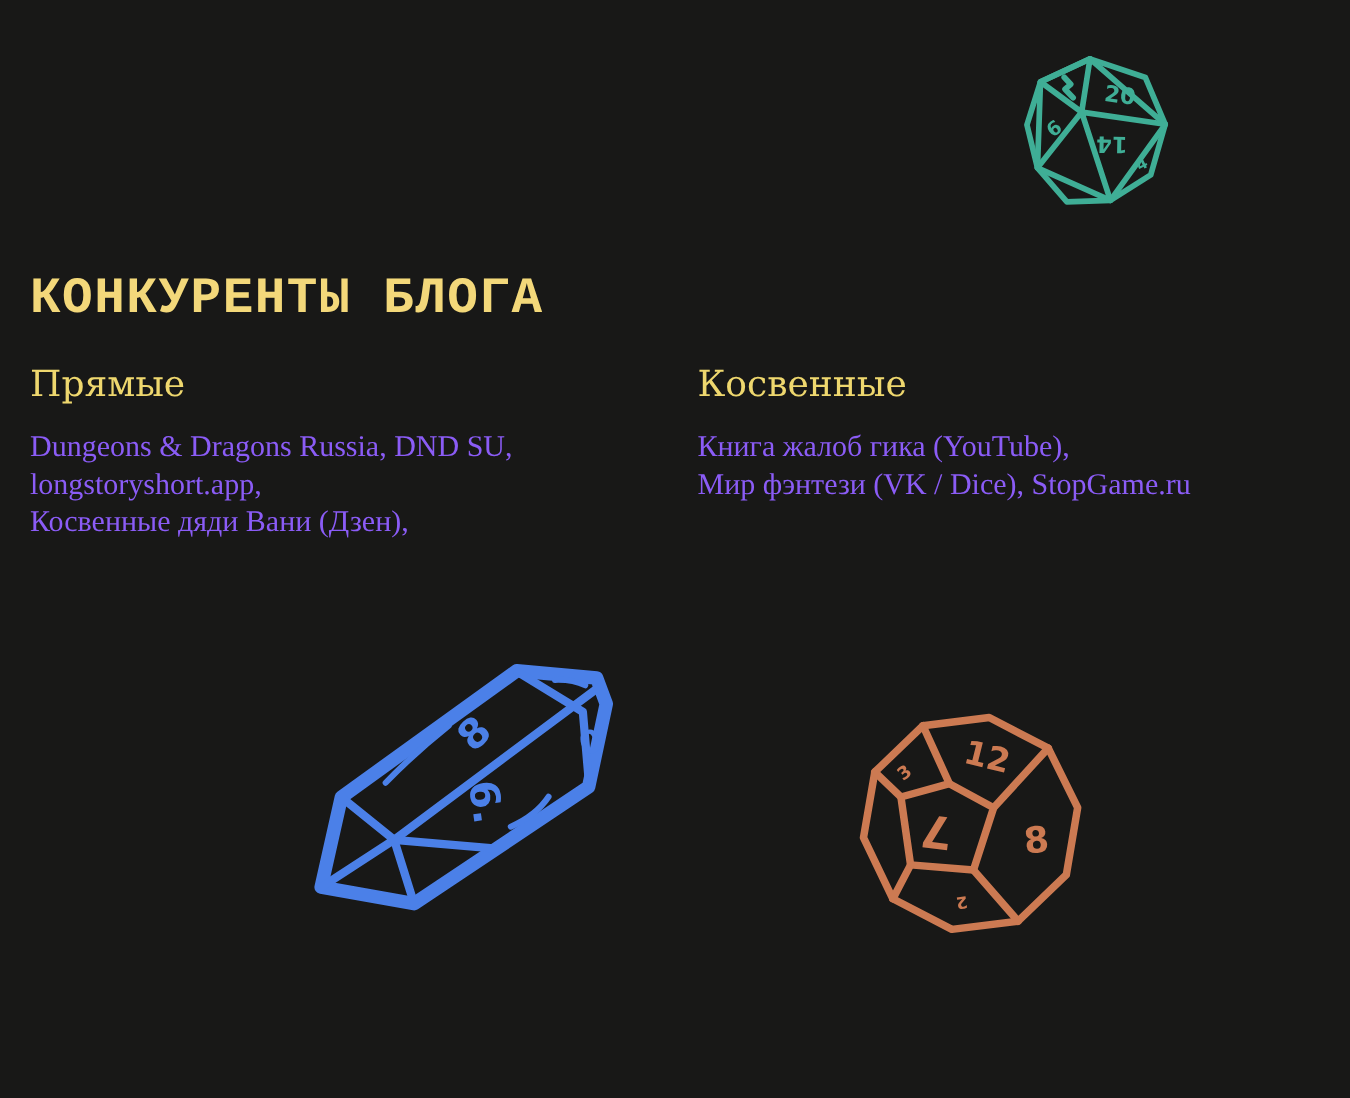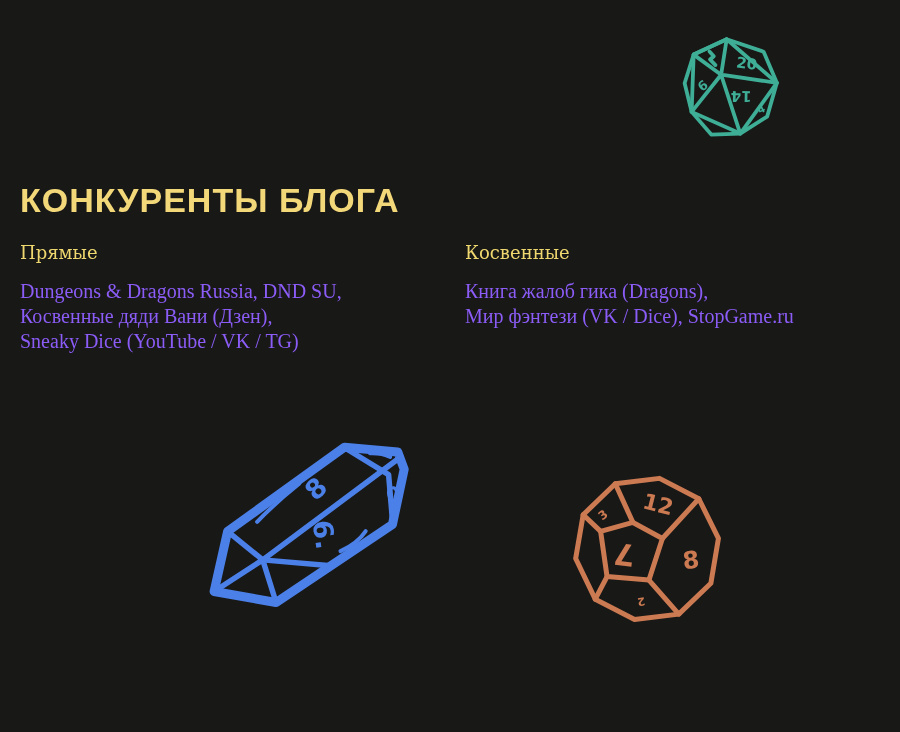--- a/index.html
+++ b/index.html
@@ -7,27 +7,27 @@
     position:relative;
     width:900px;height:732px;
     background:#181817;
     overflow:hidden;
     font-family:"DejaVu Serif","Liberation Serif",serif;
   }
   .slide-title{
     position:absolute;left:20px;top:158px;
     font-size:34px;font-weight:700;letter-spacing:1px;
     color:#f3d87a;
-    font-family:Liberation Sans, sans-serif;
+    font-family:Liberation Mono, monospace;
   }
   .col{position:absolute;top:242px;}
   .col-direct{left:20px;width:420px;}
   .col-indirect{left:465px;width:420px;}
   .col-heading{
-    font-size:18px;font-weight:400;color:#eed76e;
+    font-size:24px;font-weight:400;color:#eed76e;
     margin:0 0 16px 0;
   }
   .col-lines{font-size:20px;line-height:25px;color:#8b5cf6;font-family:Liberation Serif, serif;}
   .col-lines div{white-space:nowrap;}
   
   .die{position:absolute;pointer-events:none;}
   .die path,.die polyline,.die polygon,.die line{
     fill:none;stroke-linecap:round;stroke-linejoin:round;
   }
   .die-num{
@@ -51,29 +51,29 @@
 <body>
 
 <div class="slide">
 
   <h1 class="slide-title">КОНКУРЕНТЫ БЛОГА</h1>
 
   <section class="col col-direct">
     <h2 class="col-heading">Прямые</h2>
     <div class="col-lines">
       <div>Dungeons &amp; Dragons Russia, DND SU,</div>
+      <div>longstoryshort.app,</div>
       <div>Косвенные дяди Вани (Дзен),</div>
-      <div>Sneaky Dice (YouTube / VK / TG)</div>
     </div>
   </section>
 
   <section class="col col-indirect">
     <h2 class="col-heading">Косвенные</h2>
     <div class="col-lines">
-      <div>Книга жалоб гика (Dragons),</div>
+      <div>Книга жалоб гика (YouTube),</div>
       <div>Мир фэнтези (VK / Dice), StopGame.ru</div>
     </div>
   </section>
 
   <svg class="die d20" width="100" height="106" viewBox="0 0 100 106">
     <path d="M48,5 L84,20 L95,52 L83,85 L55,100 L26,99 L8,75 L3,46 L14,18 Z"></path>
     <path d="M48,5 L95,52 L55,100 L8,75 L14,18 Z"></path>
     <path d="M40,40 L48,5 M40,40 L95,52 M40,40 L55,100 M40,40 L8,75 M40,40 L14,18"></path>
     <polyline points="30,16 34,21 30,24 35,30"></polyline>
     <text class="die-num" x="56" y="35" font-size="15" transform="rotate(12 63 30)">20</text>

